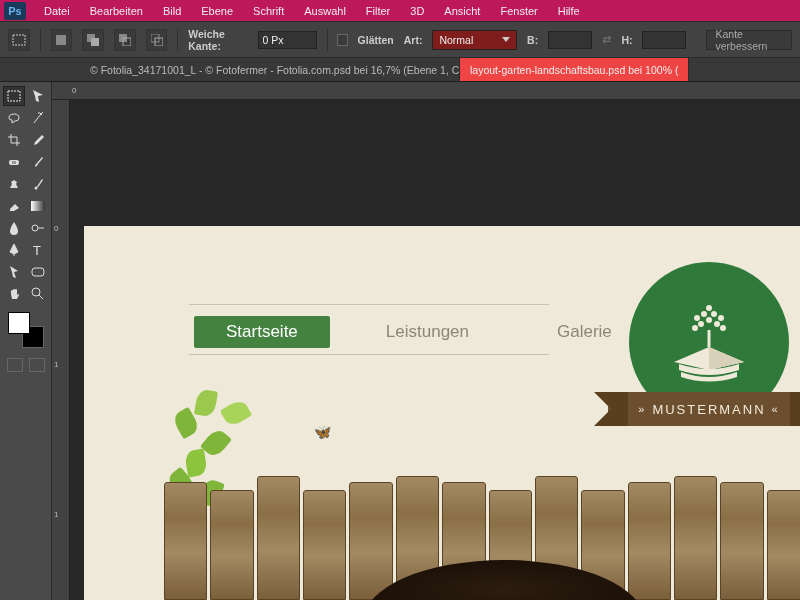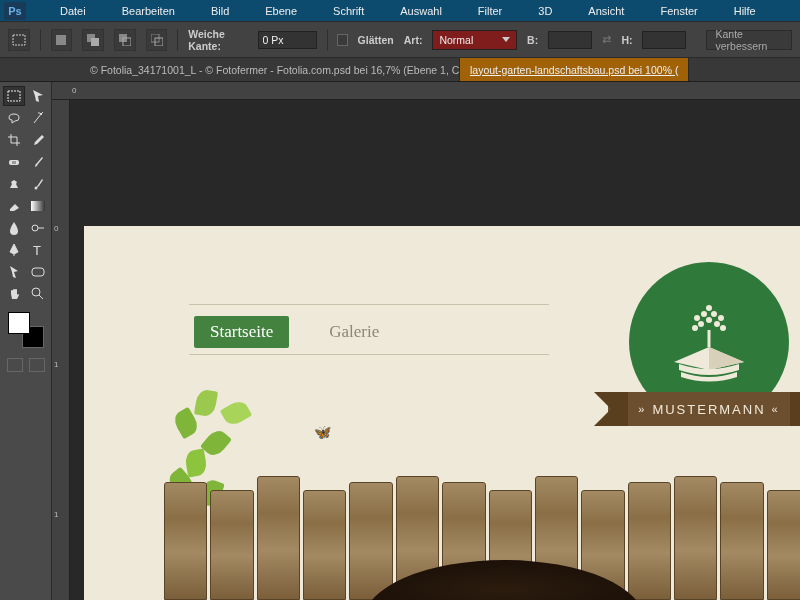--- a/index.html
+++ b/index.html
@@ -1,33 +1,33 @@
 <!DOCTYPE html>
 <html><head>
 <meta charset="utf-8">
 <style>
 * { margin: 0; padding: 0; box-sizing: border-box; font-family: "Segoe UI", Tahoma, sans-serif; }
 body { background: #454545; width: 800px; height: 600px; overflow: hidden; color: #ddd; font-size: 11px; }
 
-.menubar { background: #0c4a6e; height: 22px; display: flex; align-items: center; padding: 0 4px; gap: 20px; border-bottom: 1px solid #2a2a2a; }
+.menubar { background: #be185d; height: 22px; display: flex; align-items: center; padding: 0 4px; gap: 4px; border-bottom: 1px solid #2a2a2a; }
 .ps-logo { width: 22px; height: 18px; background: #1a3a5a; color: #6ab2e8; font-weight: bold; font-size: 11px; display: flex; align-items: center; justify-content: center; border-radius: 2px; margin-right: 6px; }
 .menu-item { padding: 2px 8px; cursor: default; font-size: 11px; color: #eee; }
 
 .optionsbar { background: #424242; height: 36px; display: flex; align-items: center; padding: 0 8px; gap: 10px; border-bottom: 1px solid #2a2a2a; }
 .opt-icon { width: 26px; height: 22px; border: 1px solid #333; background: #3a3a3a; display: flex; align-items: center; justify-content: center; }
 .opt-label { font-size: 10.5px; color: #ccc; font-weight: bold; }
 .opt-input { width: 59px; height: 18px; background: #333; border: 1px solid #222; color: #eee; font-size: 10.5px; padding: 0 4px; }
 .opt-select { width: 100px; height: 20px; background: #7f1d1d; border: 1px solid #222; color: #eee; font-size: 10.5px; padding: 0 6px; display: flex; align-items: center; justify-content: space-between; }
 .opt-divider { width: 1px; height: 22px; background: #2f2f2f; }
 .opt-btn { padding: 2px 8px; background: #3a3a3a; border: 1px solid #2a2a2a; font-size: 10.5px; color: #aaa; height: 20px; display:flex; align-items:center;}
 .opt-check { width: 12px; height: 12px; border: 1px solid #666; background: #3a3a3a; }
 
 .tabbar { background: #383838; height: 24px; display: flex; align-items: stretch; padding-left: 80px; border-bottom: 1px solid #1f1f1f; }
 .tab { padding: 0 10px; display: flex; align-items: center; gap: 6px; font-size: 10.5px; color: #bbb; border-right: 1px solid #2a2a2a; max-width: 380px; white-space: nowrap; overflow: hidden; cursor: default;}
-.tab.active { background: #a16207; color: #eee; text-decoration: underline; }
+.tab.active { background: #ef4444; color: #eee; }
 
 .workarea { display: flex; height: 518px; }
 .toolpanel { width: 52px; background: #4a4a4a; border-right: 1px solid #2a2a2a; padding: 4px 2px; display: flex; flex-direction: column; align-items: center; }
 .tool-grid { display: grid; grid-template-columns: 22px 22px; gap: 2px; }
 .tool { width: 22px; height: 20px; display: flex; align-items: center; justify-content: center; cursor: default; }
 .tool.sel { background: #333; border: 1px solid #222; }
 .swatches { margin-top: 8px; position: relative; width: 36px; height: 36px; }
 .sw-fg { position: absolute; top: 0; left: 0; width: 22px; height: 22px; background: #fff; border: 1px solid #000; }
 .sw-bg { position: absolute; bottom: 0; right: 0; width: 22px; height: 22px; background: #000; border: 1px solid #666; }
 .tool-small { margin-top: 10px; display:flex; gap:6px; }
@@ -38,21 +38,21 @@
 .ruler-h .tick { position: absolute; top: 4px; }
 .canvas-row { flex: 1; display: flex; }
 .ruler-v { width: 18px; background: #424242; border-right: 1px solid #222; position: relative; overflow: hidden; font-size: 8px; color: #bbb; }
 .ruler-v .tick { position: absolute; left: 2px; writing-mode: horizontal-tb; }
 .canvas { flex: 1; background: #282828; position: relative; overflow: hidden; }
 
 
 .design { position: absolute; top: 126px; left: 14px; right: 0; bottom: 0; background: #eee9d9; }
 .nav { position: absolute; top: 90px; left: 110px; display: flex; align-items: center; gap: 24px; }
 .nav-line { position: absolute; left: 105px; height: 1px; background: #c9c3ad; width: 360px; }
-.nav-item { font-family: Liberation Serif, serif; font-size: 17px; color: #8b8877; padding: 6px 16px; }
+.nav-item { font-family: Liberation Sans, sans-serif; font-size: 17px; color: #8b8877; padding: 6px 32px; }
 .nav-item.active { background: #43823f; color: #fff; border-radius: 2px; }
 
 .logo-badge { position: absolute; top: 36px; right: -4px; width: 190px; height: 190px; }
 .logo-circle { width: 160px; height: 160px; background: #2f7a3a; border-radius: 50%; margin: 0 auto; display: flex; align-items: center; justify-content: center; }
 .ribbon { position: absolute; bottom: 26px; left: -6px; right: -6px; height: 34px; background: #6b4f2e; display: flex; align-items: center; justify-content: center; }
 .ribbon::before, .ribbon::after { content: ""; position: absolute; width: 0; height: 0; border: 17px solid #5a3f1f; }
 .ribbon::before { left: -14px; border-left-color: transparent; }
 .ribbon::after { right: -14px; border-right-color: transparent; }
 .ribbon-text { font-family: Georgia, serif; letter-spacing: 2px; color: #f2e9d8; font-size: 13px; display:flex; align-items:center; gap:6px;}
 .ribbon-arrow { font-size: 11px; }
@@ -281,20 +281,21 @@
         <div class="tick" style="top:124px">0</div>
         <div class="tick" style="top:260px">1</div>
         <div class="tick" style="top:410px">1</div>
       </div>
       <div class="canvas">
         <div class="design">
           <div class="nav-line" style="top:78px"></div>
           <div class="nav-line" style="top:128px"></div>
           <div class="nav">
             <div class="nav-item active">Startseite</div>
+            <div class="nav-item">Leistungen</div>
             <div class="nav-item">Galerie</div>
           </div>
           <div class="logo-badge">
             <div class="logo-circle">
               <svg width="100" height="100" viewBox="0 0 100 100">
                 <path d="M50 55 L50 38" stroke="#eee9d9" stroke-width="3"></path>
                 <circle cx="50" cy="28" r="3" fill="#eee9d9"></circle>
                   <circle cx="42" cy="32" r="3" fill="#eee9d9"></circle>
                   <circle cx="58" cy="32" r="3" fill="#eee9d9"></circle>
                 <circle cx="38" cy="26" r="3" fill="#eee9d9"></circle>

